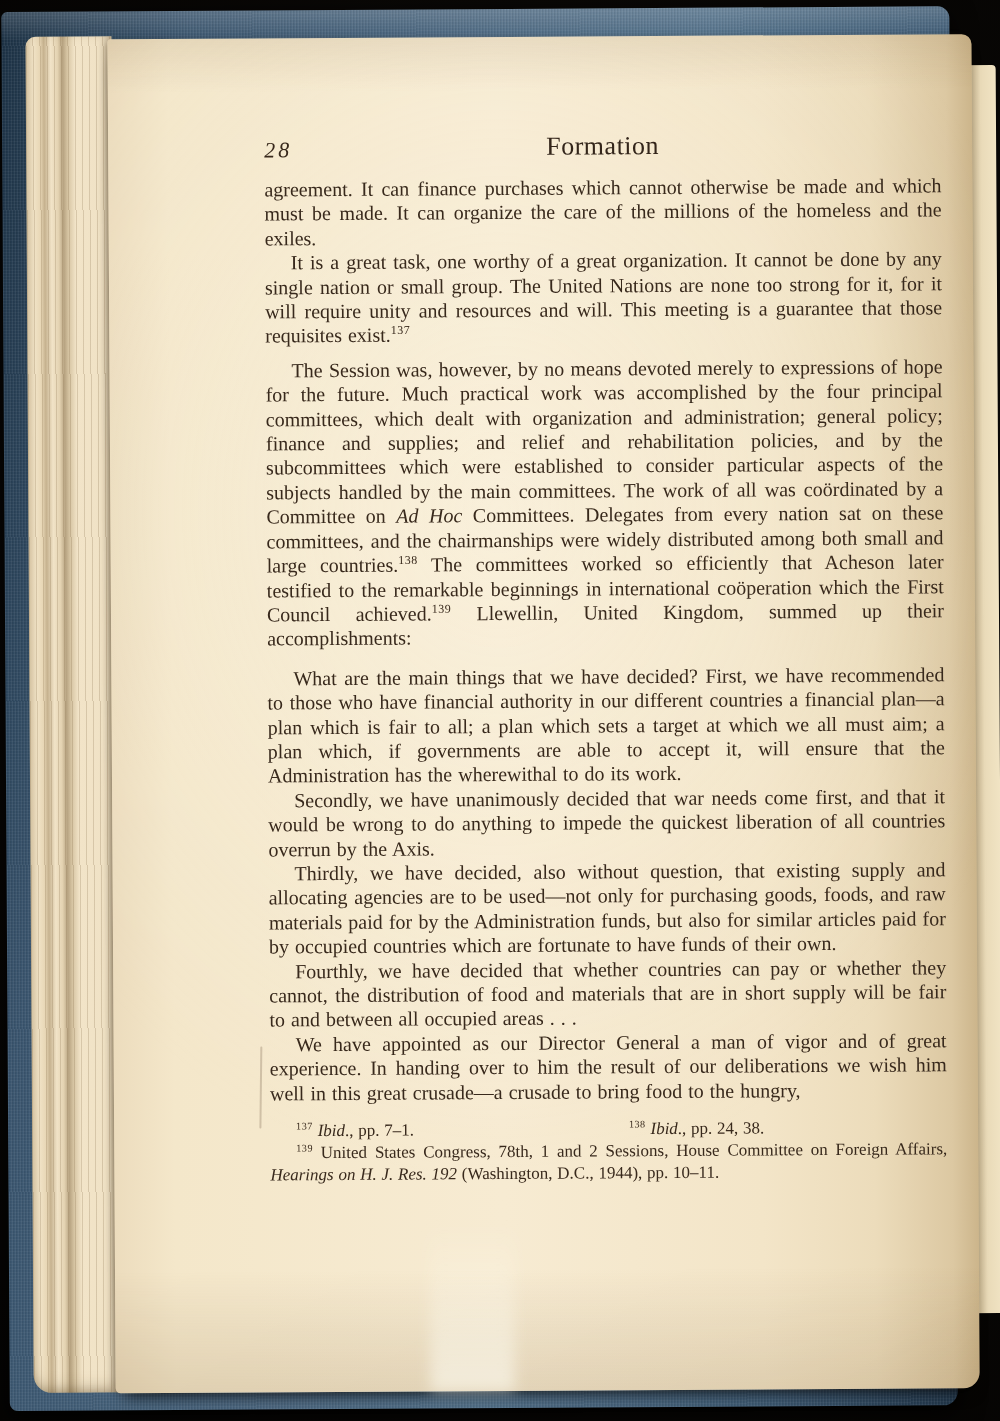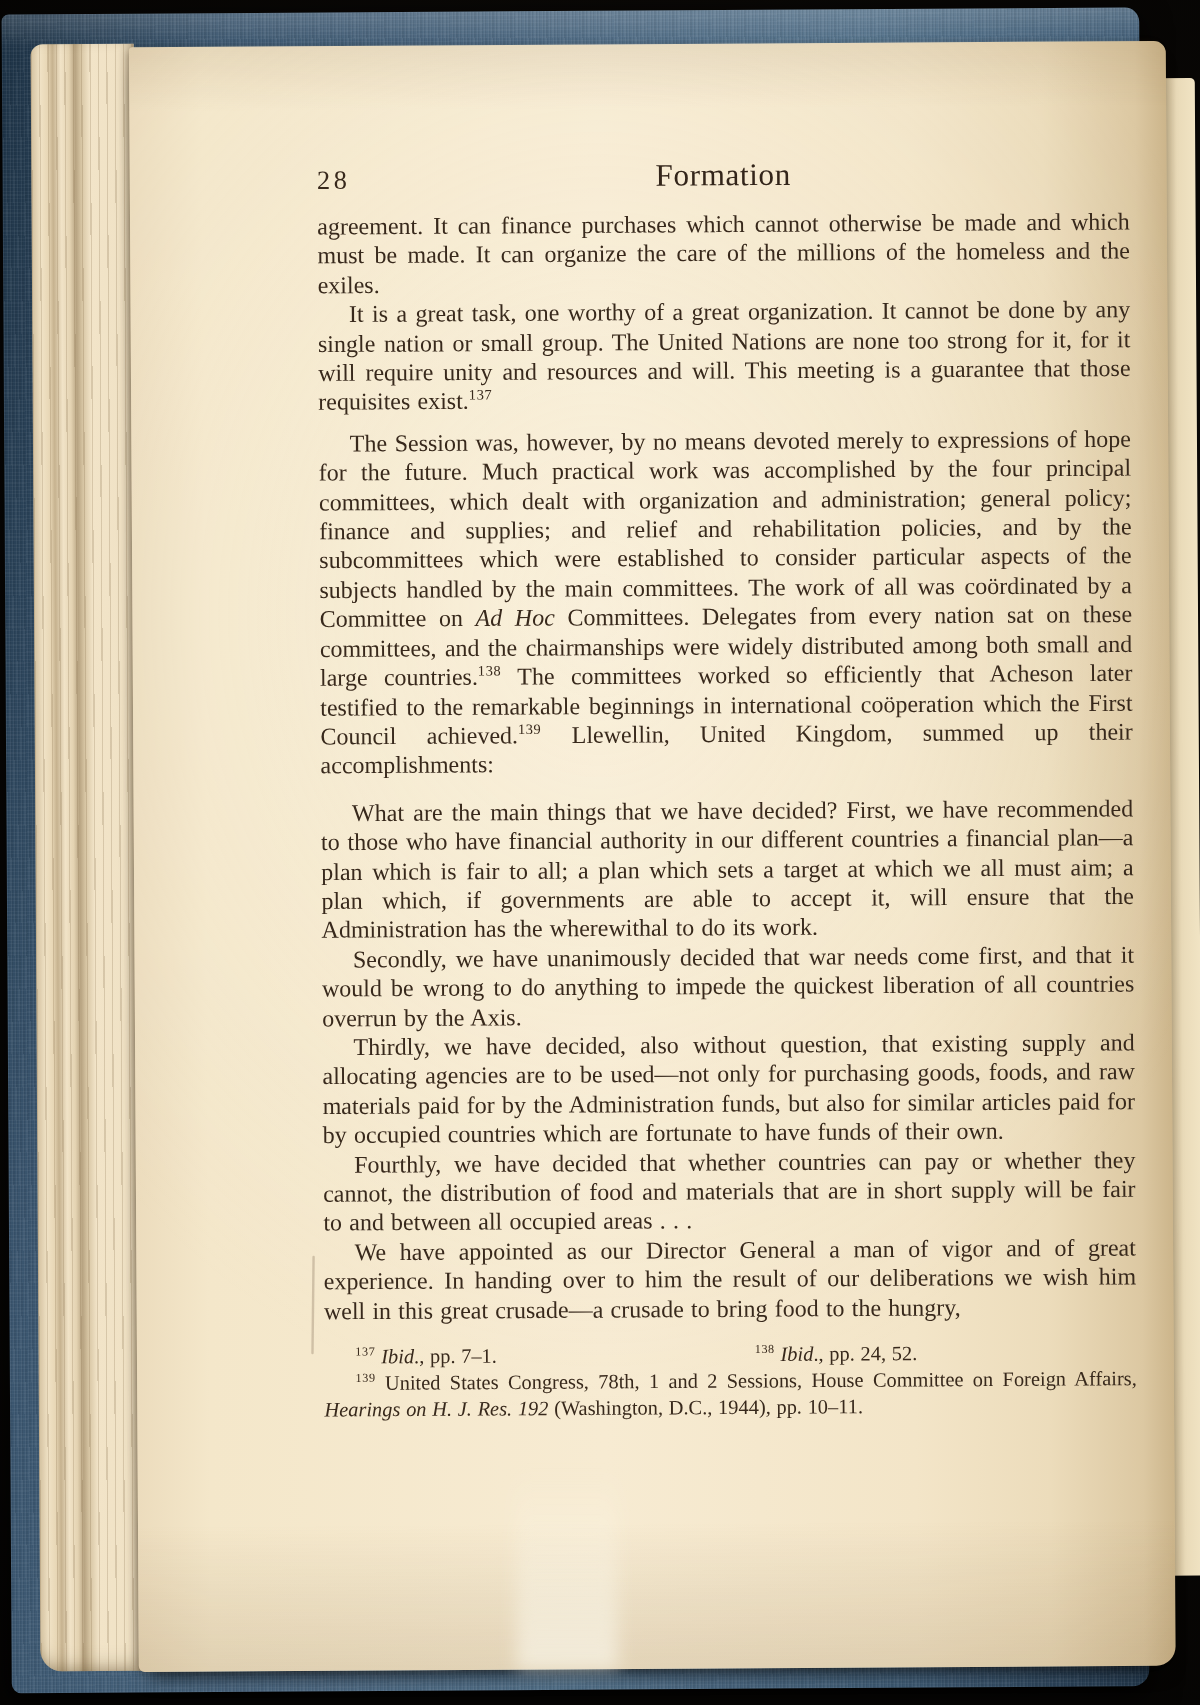--- a/index.html
+++ b/index.html
@@ -61,21 +61,21 @@
   .light-band { position:absolute; left:315px; bottom:0; width:84px; height:165px; pointer-events:none;
     background: linear-gradient(to top, rgba(255,255,246,0.55), rgba(255,255,246,0));
     filter: blur(7px);
   }
   .margin-mark { position:absolute; left:146px; top:1008px; width:2px; height:82px;
     background: rgba(110,90,70,0.28); border-radius:2px; transform:rotate(1deg);
   }
 
   
   .content { position:absolute; left:156px; top:95px; width:677px; color:#38291c; }
-  .page-number { position:absolute; left:0; top:4px; font-size:22px; letter-spacing:3px; }
+  .page-number { position:absolute; left:0; top:4px; font-size:22px; letter-spacing:3px;font-style:italic; }
   .running-head { margin:0; text-align:center; font-size:26px; font-weight:normal; letter-spacing:0.5px; color:#33251a; }
 
   .body-copy { margin-top:14px; font-size:20px; line-height:24.4px; text-align:justify; word-spacing:1px; }
   .para { margin:0; }
   .indent { text-indent:26px; }
   .space-before { margin-top:10px; }
   .quote-block { margin-top:15px; }
   .sup { font-size:0.60em; vertical-align:super; line-height:0; letter-spacing:0.5px; }
   .it { font-style:italic; }
 
@@ -110,21 +110,21 @@
               <p class="para indent"><span>Secondly, we have unanimously decided that war needs come first, and that it would be wrong to do anything to impede the quickest liberation of all countries overrun by the Axis.</span></p>
               <p class="para indent"><span>Thirdly, we have decided, also without question, that existing supply and allocating agencies are to be used—not only for purchasing goods, foods, and raw materials paid for by the Administration funds, but also for similar articles paid for by occupied countries which are fortunate to have funds of their own.</span></p>
               <p class="para indent"><span>Fourthly, we have decided that whether countries can pay or whether they cannot, the distribution of food and materials that are in short supply will be fair to and between all occupied areas . . .</span></p>
               <p class="para indent"><span>We have appointed as our Director General a man of vigor and of great experience. In handing over to him the result of our deliberations we wish him well in this great crusade—a crusade to bring food to the hungry,</span></p>
             </div>
         </div>
 
         <div class="footnotes">
           <div class="fn-row">
             <span class="fn-first"><span class="sup">137</span><span> </span><span class="it">Ibid</span><span>., pp. 7–1.</span></span>
-            <span class="fn-second"><span class="sup">138</span><span> </span><span class="it">Ibid</span><span>., pp. 24, 52.</span></span>
+            <span class="fn-second"><span class="sup">138</span><span> </span><span class="it">Ibid</span><span>., pp. 24, 38.</span></span>
           </div>
           <p class="fn-full"><span class="sup">139</span><span> United States Congress, 78th, 1 and 2 Sessions, House Committee on Foreign Affairs, </span><span class="it">Hearings on H. J. Res. 192</span><span> (Washington, D.C., 1944), pp. 10–11.</span></p>
         </div>
       </div>
 
       <div class="margin-mark"></div>
       <div class="light-band"></div>
     </div>
   </div>
 </div>

